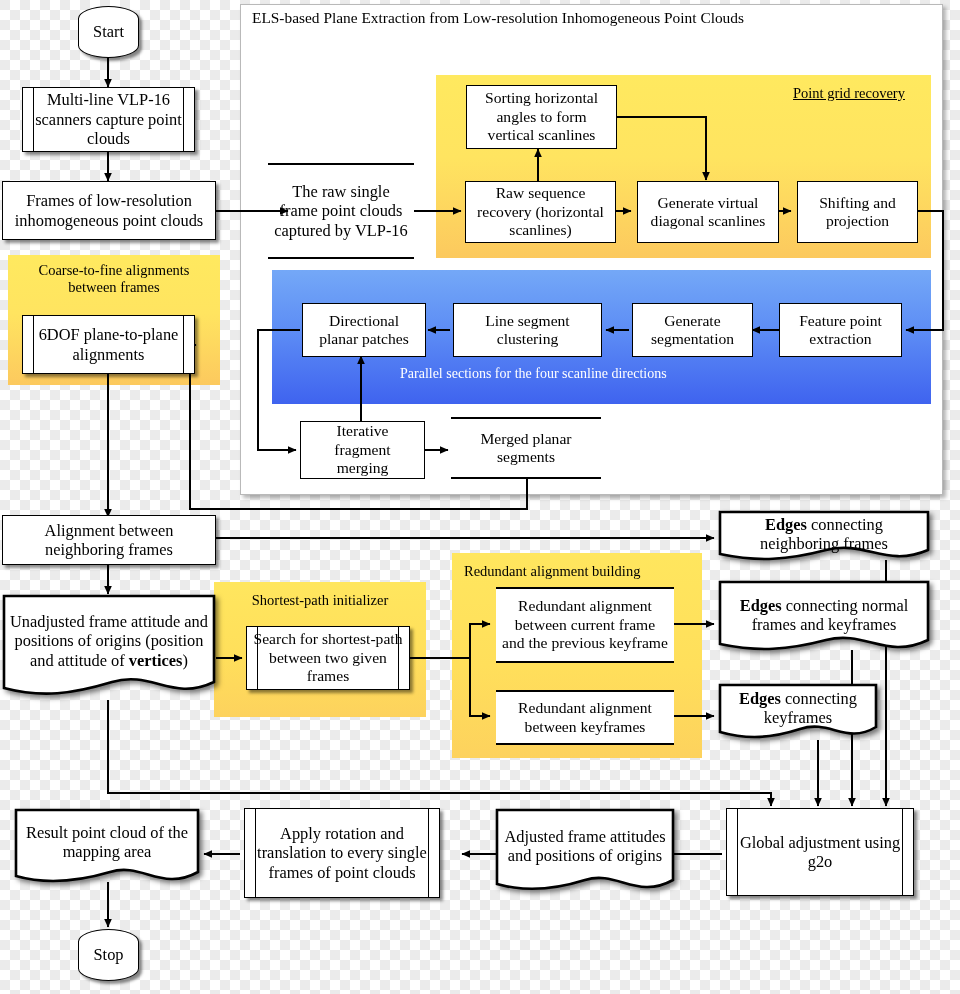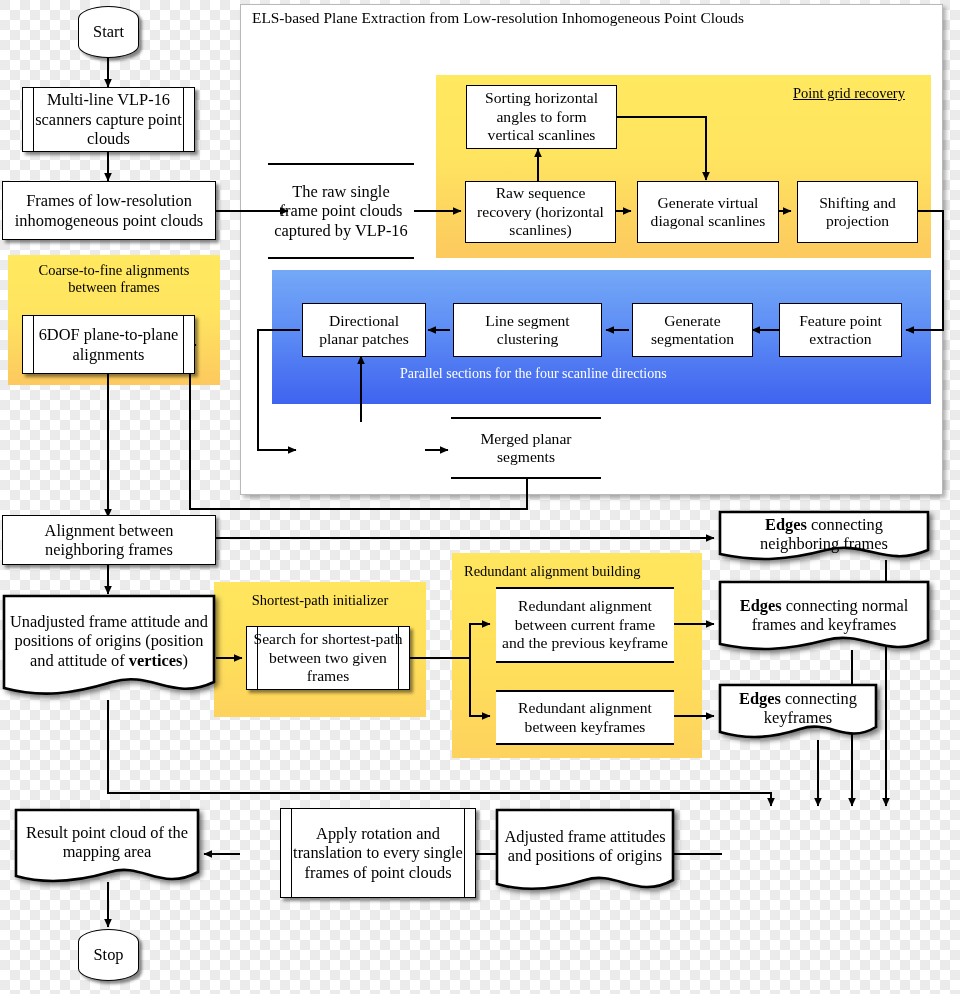--- a/index.html
+++ b/index.html
@@ -202,20 +202,23 @@
   </div>
 
   <div class="node plain t12" style="left:453px;top:303px;width:149px;height:54px;">
     <span class="txt">Line segment clustering</span>
   </div>
 
   <div class="node plain t12" style="left:302px;top:303px;width:124px;height:54px;">
     <span class="txt">Directional planar patches</span>
   </div>
 
+  <div class="node plain t12" style="left:300px;top:421px;width:125px;height:58px;">
+    <span class="txt">Iterative fragment merging</span>
+  </div>
 
   <div class="node store t12" style="left:451px;top:417px;width:150px;height:62px;">
     <span class="txt">Merged planar segments</span>
   </div>
 
   <div class="node procbars t13" style="left:22px;top:315px;width:173px;height:59px;">
     <span class="txt">6DOF plane-to-plane alignments</span>
   </div>
 
   <div class="node proc t13" style="left:2px;top:515px;width:214px;height:50px;">
@@ -263,29 +266,32 @@
 
   <div class="doc" style="left:718px;top:683px;width:160px;height:62px;">
     <svg class="docsvg" viewBox="0 0 160 62" preserveAspectRatio="none">
       <path d="M2,2 L158,2 L158,44 C128,62 112,36 82,46 C54,55 30,57 2,49 Z" fill="#fff" stroke="#000" stroke-width="2.6" vector-effect="non-scaling-stroke"></path>
     </svg>
     <div class="doctxt t13" style="bottom:12px;">
       <span><b>Edges</b><span> connecting keyframes</span></span>
     </div>
   </div>
 
+  <div class="node procbars t13" style="left:726px;top:808px;width:188px;height:88px;">
+    <span class="txt">Global adjustment using g2o</span>
+  </div>
 
   <div class="doc" style="left:495px;top:808px;width:180px;height:92px;">
     <svg class="docsvg" viewBox="0 0 180 92" preserveAspectRatio="none">
       <path d="M2,2 L178,2 L178,72 C142,92 122,62 90,72 C58,82 30,84 2,76 Z" fill="#fff" stroke="#000" stroke-width="2.6" vector-effect="non-scaling-stroke"></path>
     </svg>
     <div class="doctxt t13" style="bottom:16px;">Adjusted frame attitudes and positions of origins</div>
   </div>
 
-  <div class="node procbars t13" style="left:244px;top:808px;width:196px;height:90px;margin-left:36px;">
+  <div class="node procbars t13" style="left:244px;top:808px;width:196px;height:90px;">
     <span class="txt">Apply rotation and translation to every single frames of point clouds</span>
   </div>
 
   <div class="doc" style="left:14px;top:808px;width:186px;height:84px;">
     <svg class="docsvg" viewBox="0 0 186 84" preserveAspectRatio="none">
       <path d="M2,2 L184,2 L184,64 C148,84 128,54 96,64 C62,74 30,76 2,68 Z" fill="#fff" stroke="#000" stroke-width="2.6" vector-effect="non-scaling-stroke"></path>
     </svg>
     <div class="doctxt t13" style="bottom:16px;">Result point cloud of the mapping area</div>
   </div>
 

